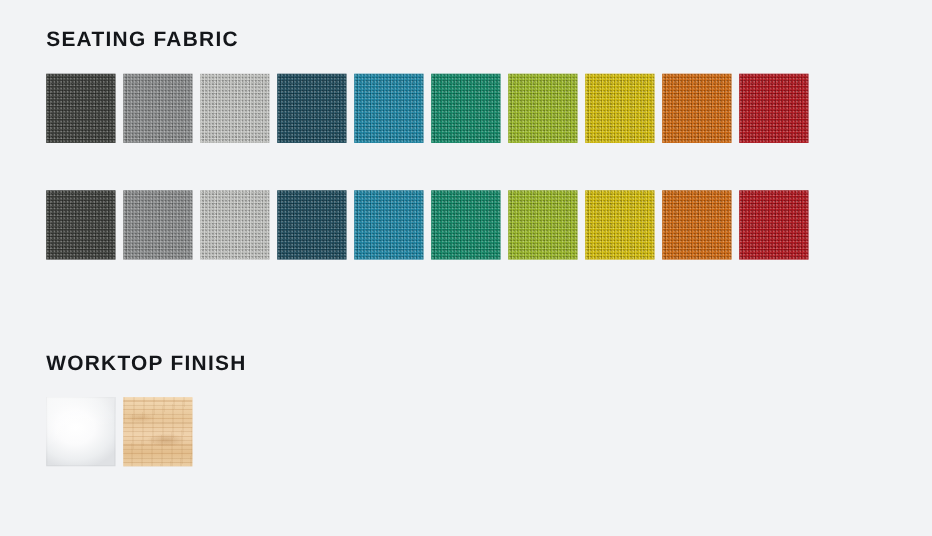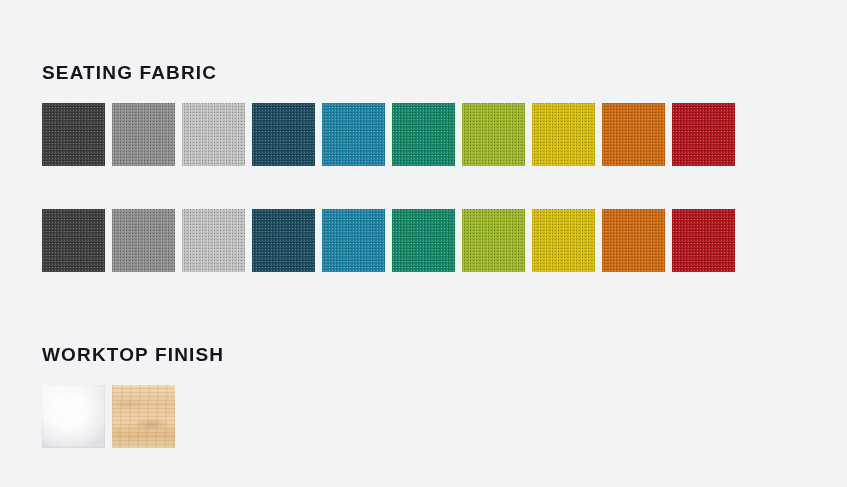--- a/index.html
+++ b/index.html
@@ -16,25 +16,24 @@
   .page {
     position: relative;
     width: 847px;
     height: 487px;
     box-sizing: border-box;
     padding: 0 0 0 42px;
   }
   .section {
     position: absolute;
     left: 42px;
-    margin-top: 36px;
   }
   .section-seating   { top: 26px; }
   .section-backrest  { top: 173px; }
-  .section-worktop   { top: 308px; text-align: right; }
+  .section-worktop   { top: 320px; text-align: right; }
 
   .section-title {
     font-size: 19px;
     font-weight: bold;
     letter-spacing: 1.15px;
     color: #14161a;
     text-transform: uppercase;
     line-height: 22px;
     margin: 0 0 19px 0;
     white-space: nowrap;

